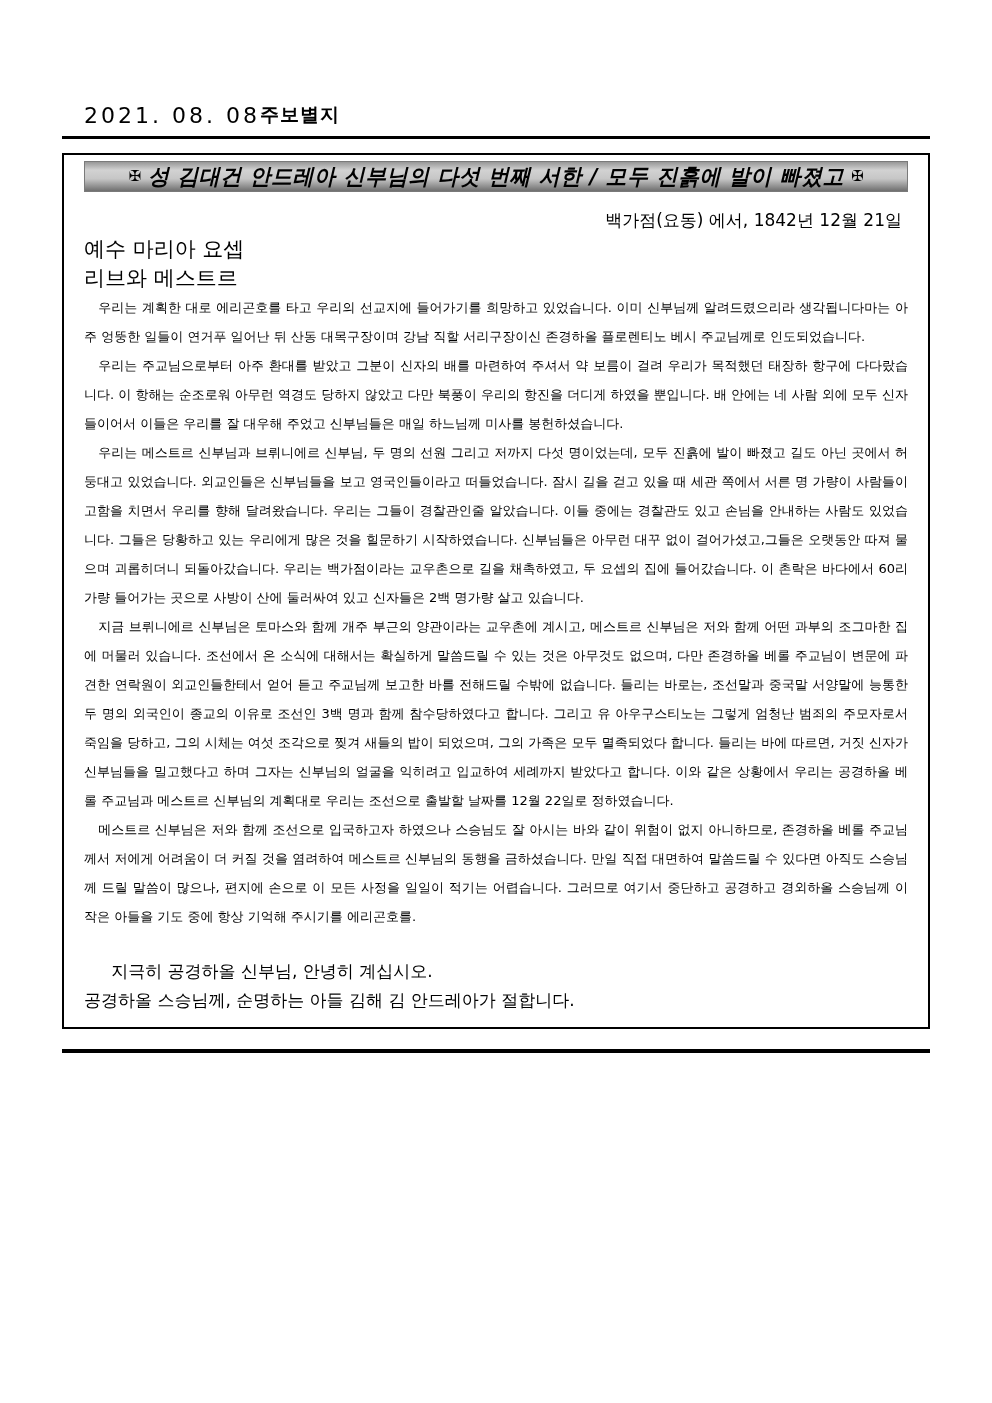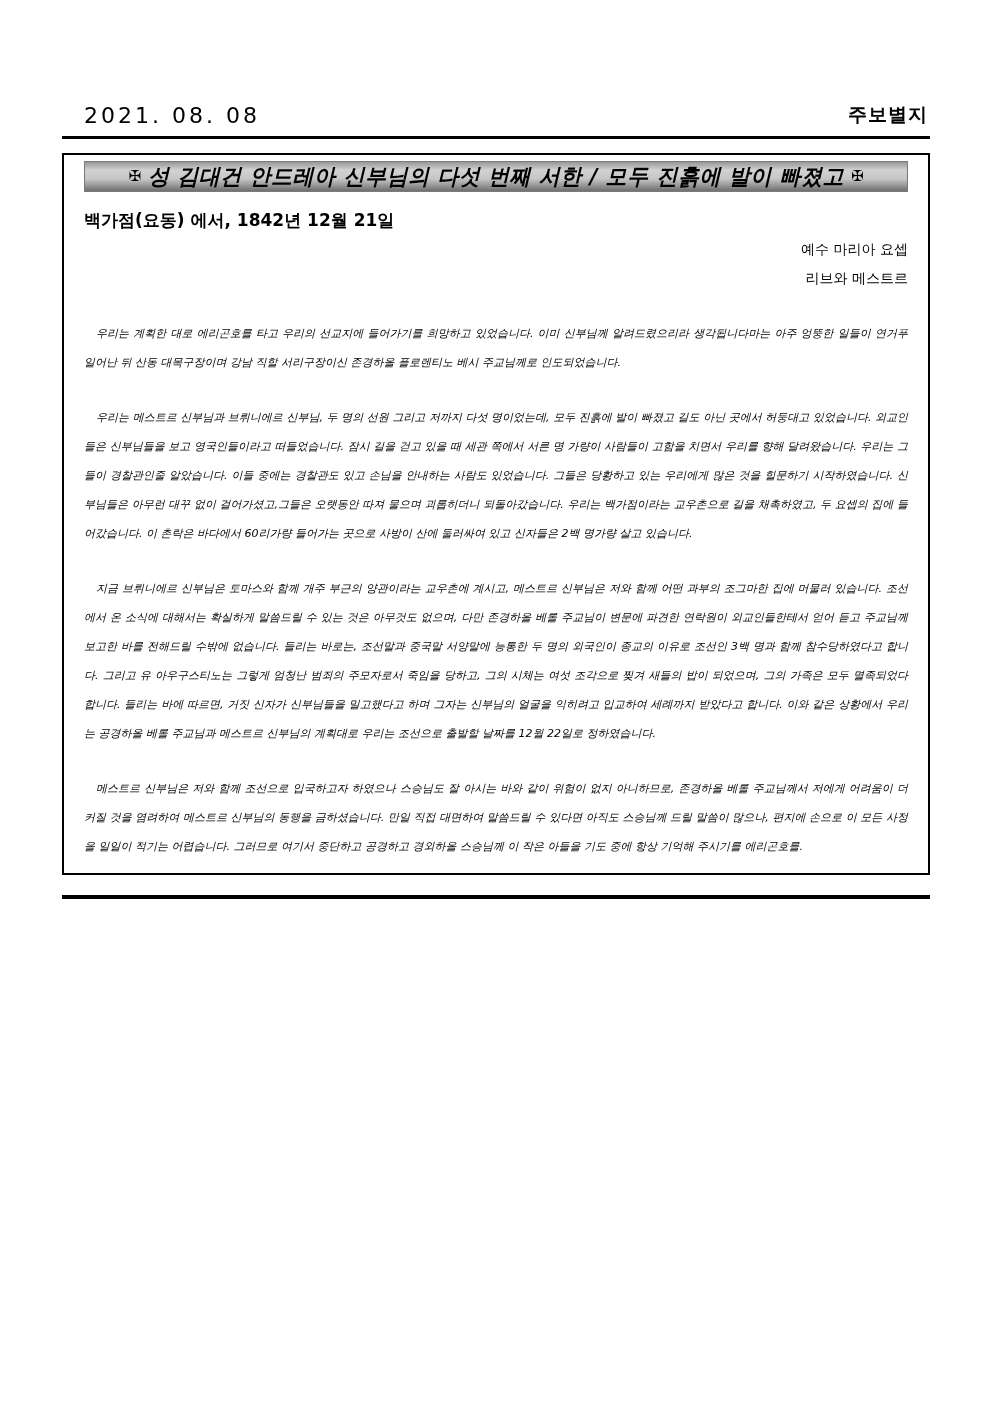--- a/index.html
+++ b/index.html
@@ -11,21 +11,20 @@
   .page {
     width: 992px;
     height: 1403px;
     background: #ffffff;
     padding: 66px 62px 0 62px;
     position: relative;
   }
   
   .hdr {
     display: flex;
-    justify-content: space-between;
     align-items: flex-end;
     border-bottom: 3px solid #000000;
     padding: 0 2px 8px 22px;
   }
   .hdr-date {
     font-size: 22px;
     letter-spacing: 3px;
     font-weight: 500;
   }
   .hdr-label {
@@ -56,39 +55,36 @@
   }
   .title-bar .title-text {
     font-size: 21px;
     font-weight: bold;
     font-style: italic;
     letter-spacing: 0.5px;
     white-space: nowrap;
     transform: scaleY(1.05);
   }
   .dateline {
+    text-align: right;
     padding-right: 6px;
     margin-top: 14px;
     font-size: 17px;
     line-height: 29px;
-    font-weight: bold;
   }
   .salutation div {
-    font-size: 14px;
+    font-size: 21px;
     line-height: 29px;
-    text-align: right;
   }
   .para {
-    margin-top: 26px;
-    font-size: 11px;
+    font-size: 13px;
     line-height: 29px;
     text-align: justify;
     text-indent: 1.1em;
     word-break: break-all;
-    font-style: italic;
   }
   .closing-block { margin-top: 26px; }
   .closing {
     font-size: 17px;
     line-height: 29px;
   }
   .closing.indent { text-indent: 1.6em; }
   
   .bottom-rule {
     margin-top: 20px;
@@ -115,22 +111,27 @@
     </div>
 
     <div class="dateline">백가점(요동) 에서, 1842년 12월 21일</div>
 
     <div class="salutation">
       <div>예수 마리아 요셉</div>
       <div>리브와 메스트르</div>
     </div>
 
     <p class="para">우리는 계획한 대로 에리곤호를 타고 우리의 선교지에 들어가기를 희망하고 있었습니다. 이미 신부님께 알려드렸으리라 생각됩니다마는 아주 엉뚱한 일들이 연거푸 일어난 뒤 산동 대목구장이며 강남 직할 서리구장이신 존경하올 플로렌티노 베시 주교님께로 인도되었습니다.</p>
+    <p class="para">우리는 주교님으로부터 아주 환대를 받았고 그분이 신자의 배를 마련하여 주셔서 약 보름이 걸려 우리가 목적했던 태장하 항구에 다다랐습니다. 이 항해는 순조로워 아무런 역경도 당하지 않았고 다만 북풍이 우리의 항진을 더디게 하였을 뿐입니다. 배 안에는 네 사람 외에 모두 신자들이어서 이들은 우리를 잘 대우해 주었고 신부님들은 매일 하느님께 미사를 봉헌하셨습니다.</p>
     <p class="para">우리는 메스트르 신부님과 브뤼니에르 신부님, 두 명의 선원 그리고 저까지 다섯 명이었는데, 모두 진흙에 발이 빠졌고 길도 아닌 곳에서 허둥대고 있었습니다. 외교인들은 신부님들을 보고 영국인들이라고 떠들었습니다. 잠시 길을 걷고 있을 때 세관 쪽에서 서른 명 가량이 사람들이 고함을 치면서 우리를 향해 달려왔습니다. 우리는 그들이 경찰관인줄 알았습니다. 이들 중에는 경찰관도 있고 손님을 안내하는 사람도 있었습니다. 그들은 당황하고 있는 우리에게 많은 것을 힐문하기 시작하였습니다. 신부님들은 아무런 대꾸 없이 걸어가셨고,그들은 오랫동안 따져 물으며 괴롭히더니 되돌아갔습니다. 우리는 백가점이라는 교우촌으로 길을 채촉하였고, 두 요셉의 집에 들어갔습니다. 이 촌락은 바다에서 60리가량 들어가는 곳으로 사방이 산에 둘러싸여 있고 신자들은 2백 명가량 살고 있습니다.</p>
     <p class="para">지금 브뤼니에르 신부님은 토마스와 함께 개주 부근의 양관이라는 교우촌에 계시고, 메스트르 신부님은 저와 함께 어떤 과부의 조그마한 집에 머물러 있습니다. 조선에서 온 소식에 대해서는 확실하게 말씀드릴 수 있는 것은 아무것도 없으며, 다만 존경하올 베롤  주교님이 변문에 파견한 연락원이 외교인들한테서 얻어 듣고 주교님께 보고한 바를 전해드릴 수밖에 없습니다. 들리는 바로는, 조선말과 중국말 서양말에 능통한 두 명의 외국인이 종교의 이유로 조선인 3백 명과 함께 참수당하였다고 합니다. 그리고 유 아우구스티노는 그렇게 엄청난 범죄의 주모자로서 죽임을 당하고, 그의 시체는 여섯 조각으로 찢겨 새들의 밥이 되었으며, 그의 가족은 모두 멸족되었다 합니다. 들리는 바에 따르면, 거짓 신자가 신부님들을 밀고했다고 하며 그자는 신부님의 얼굴을 익히려고 입교하여 세례까지 받았다고 합니다. 이와 같은 상황에서 우리는 공경하올 베롤 주교님과  메스트르 신부님의 계획대로 우리는 조선으로 출발할 날짜를 12월 22일로 정하였습니다.</p>
     <p class="para">메스트르 신부님은 저와 함께 조선으로 입국하고자 하였으나 스승님도 잘 아시는 바와 같이 위험이 없지 아니하므로, 존경하올 베롤 주교님께서 저에게 어려움이 더 커질 것을 염려하여 메스트르 신부님의 동행을 금하셨습니다. 만일 직접 대면하여 말씀드릴 수 있다면 아직도 스승님께 드릴 말씀이 많으나, 편지에 손으로 이 모든 사정을 일일이 적기는 어렵습니다. 그러므로 여기서 중단하고 공경하고 경외하올 스승님께 이 작은 아들을 기도 중에 항상 기억해 주시기를 에리곤호를.</p>
 
+    <div class="closing-block">
+      <p class="closing indent">지극히 공경하올 신부님, 안녕히 계십시오.</p>
+      <p class="closing">공경하올 스승님께, 순명하는 아들 김해 김 안드레아가 절합니다.</p>
+    </div>
 
   </div>
 
   <div class="bottom-rule"></div>
 
 </div>
 
 </body></html>

